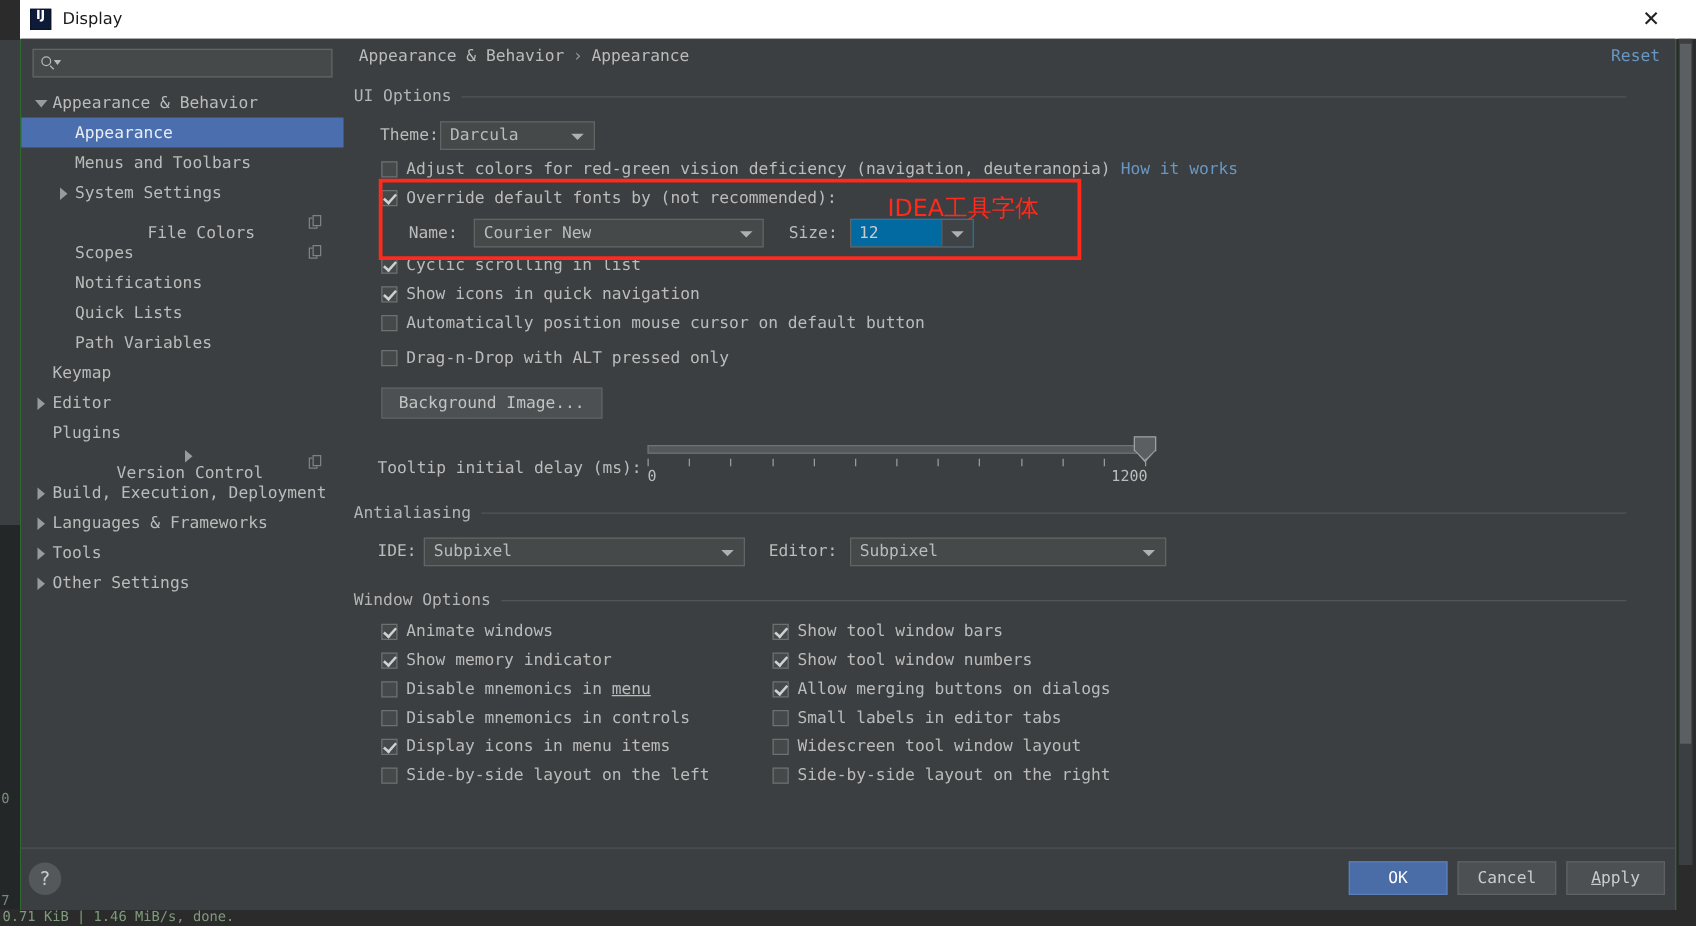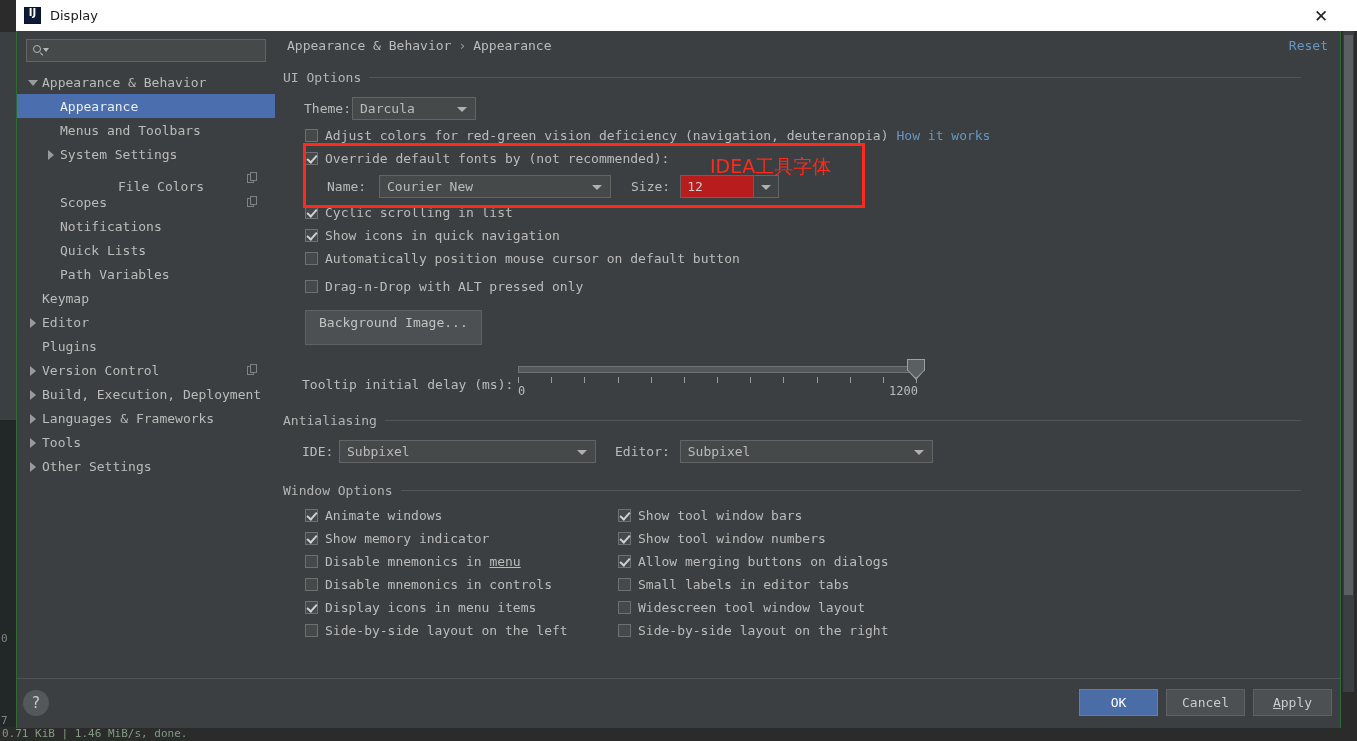--- a/index.html
+++ b/index.html
@@ -79,36 +79,36 @@
   .lbl{font-size:13px;color:#bbbbbb;white-space:nowrap;}
 
   
   .combo{height:23px;background:#45494a;border:1px solid #646464;box-sizing:border-box;
     display:flex;align-items:center;position:relative;cursor:default;}
   .combo .ctxt{padding-left:7px;font-size:13px;color:#bbbbbb;white-space:nowrap;overflow:hidden;}
   .combo .carr{position:absolute;right:8px;top:9px;width:0;height:0;
     border-left:5px solid transparent;border-right:5px solid transparent;border-top:5px solid #b0b0b0;}
 
   
-  .spin{height:23px;display:flex;border:1px solid #646464;box-sizing:border-box;background:#b91c1c;}
+  .spin{height:23px;display:flex;border:1px solid #646464;box-sizing:border-box;background:#0369a1;}
   .spin .sval{width:66px;padding-left:6px;font-size:13px;color:#cccccc;line-height:21px;}
   .spin .sbtn{width:24px;border-left:1px solid #5c6063;background:#3f4345;position:relative;}
   .spin .sbtn:after{content:"";position:absolute;left:7px;top:9px;width:0;height:0;
     border-left:5px solid transparent;border-right:5px solid transparent;border-top:5px solid #b0b0b0;}
 
   
   .cb{display:flex;align-items:center;height:23px;cursor:default;}
   .cbx{width:13px;height:13px;border:1px solid #6d7174;background:#45494a;box-sizing:border-box;
     position:relative;flex:0 0 auto;margin-right:7px;}
   .cbx.on:after{content:"";position:absolute;left:3px;top:0px;width:4px;height:8px;
     border:solid #cfd2d4;border-width:0 2px 2px 0;transform:rotate(42deg);}
   .cb .ctext{font-size:13px;color:#bbbbbb;white-space:nowrap;}
   .mn{text-decoration:underline;}
 
-  .btn3d{height:35px;background:#4c5052;border:1px solid #5e6265;box-sizing:border-box;
+  .btn3d{height:25px;background:#4c5052;border:1px solid #5e6265;box-sizing:border-box;
     padding:0 13px;font-size:13px;color:#c3c3c3;line-height:23px;cursor:default;
     font-family:"DejaVu Sans Mono",monospace;}
 
   
   .sliderbox{position:relative;height:40px;}
   .strack{position:absolute;left:0;right:0;top:7px;height:7px;
     border:1px solid #6f7376;background:#54585a;box-sizing:border-box;}
   .sthumb{position:absolute;right:-9px;top:0px;width:18px;height:22px;}
   .sthumb .tb{position:absolute;left:0;top:0;width:18px;height:12px;border:1px solid #9aa0a3;background:#5a5f62;box-sizing:border-box;}
   .sthumb .tp{position:absolute;left:0;top:11px;width:0;height:0;
@@ -221,21 +221,21 @@
           <span class="label">Keymap</span>
         </div>
         <div class="tnode" style="padding-left: 9px;">
           <span class="arrow right"></span>
           <span class="label">Editor</span>
         </div>
         <div class="tnode" style="padding-left: 9px;">
           <span class="arrow"></span>
           <span class="label">Plugins</span>
         </div>
-        <div class="tnode" style="padding-left: 9px;">
+        <div class="tnode" style="padding-left: 9px; flex-direction: column;">
           <span class="arrow right"></span>
           <span class="label">Version Control</span>
           <span class="copy-ico">
             <span class="b b1"></span>
             <span class="b b2"></span>
           </span>
         </div>
         <div class="tnode" style="padding-left: 9px;">
           <span class="arrow right"></span>
           <span class="label">Build, Execution, Deployment</span>

